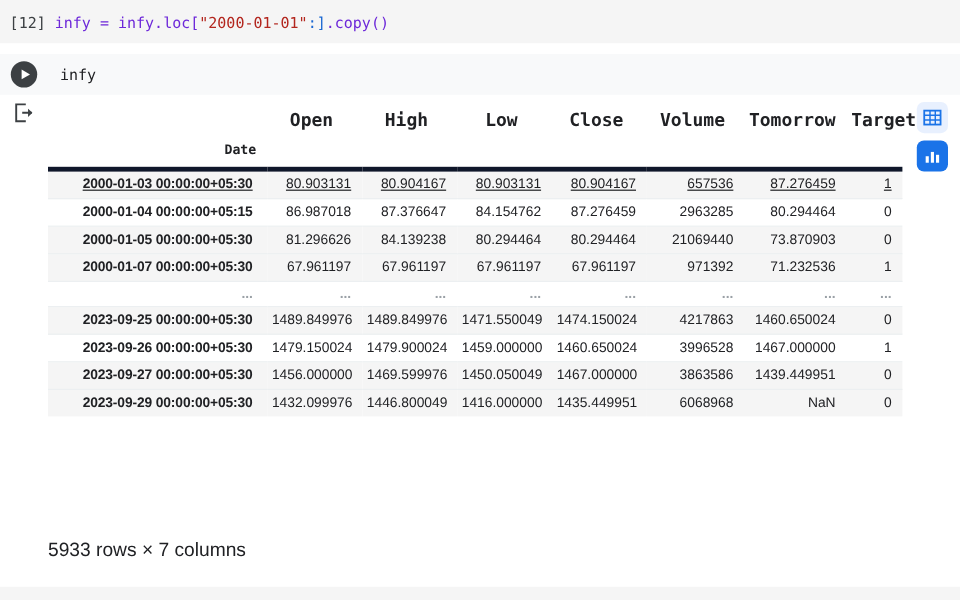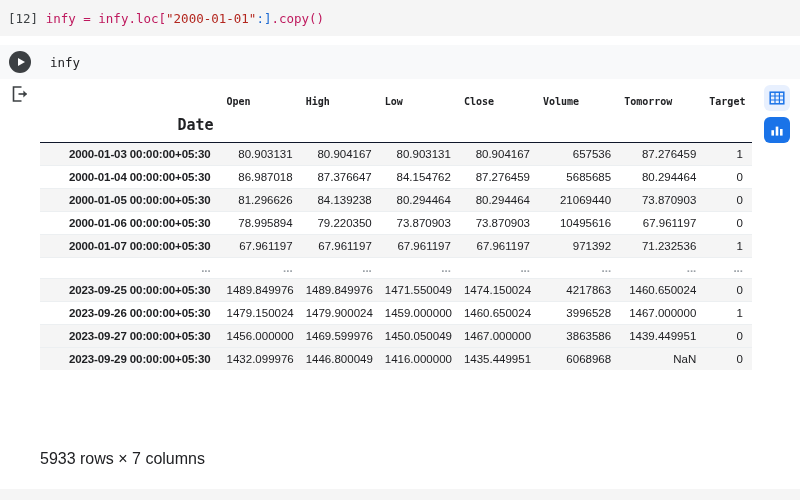--- a/index.html
+++ b/index.html
@@ -18,21 +18,21 @@
     position: absolute; left: 0; top: 0; width: 800px; height: 36px;
     background: #f5f5f5;
     display: flex; align-items: center;
   }
   .code-line {
     font-family: "DejaVu Sans Mono", monospace;
     font-size: 12.5px; color: #202124; white-space: pre;
     padding-left: 8px; letter-spacing: 0px;
   }
   .tok-prompt { color: #3c4043; }
-  .tok-plain  { color: #be185d; text-align: center; }
+  .tok-plain  { color: #6d28d9; text-align: center; }
   .tok-str    { color: #b3261e; }
   .tok-punct  { color: #1967d2; }
 
   
   .run-row {
     position: absolute; left: 0; top: 45px; width: 800px; height: 34px;
     background: #f8f9fa;
     display: flex; align-items: center;
   }
   .play-btn {
@@ -78,38 +78,38 @@
     border-collapse: collapse;
     width: 712px;
     font-family: "Liberation Sans", sans-serif;
     font-size: 11.5px;
     color: #202124;
     table-layout: fixed;
   }
   table.df th.colhead {
     font-family: "DejaVu Sans Mono", monospace;
     font-weight: bold;
-    font-size: 10px;
-    text-align: left;
+    font-size: 15px;
+    text-align: center;
     padding: 5px 9px 5px 4px;
     color: #202124;
     border: none;
     white-space: nowrap;
     vertical-align: bottom;
     height: 26px;
   }
   table.df th.idxname {
     font-family: "DejaVu Sans Mono", monospace;
-    font-weight: bold; font-size: 15px;
+    font-weight: bold; font-size: 11px;
     text-align: right; padding: 4px 9px 8px 4px;
     color: #202124; border: none; white-space: nowrap;
   }
   table.df th.blank { border: none; padding: 0; }
   table.df tbody tr { border-top: 1px solid #eceff1; }
-  table.df tbody tr:first-child { border-top: 1px solid #0f172a; }
+  table.df tbody tr:first-child { border-top: 4px solid #0f172a; text-decoration: underline; }
   table.df tbody td, table.df tbody th {
     padding: 5px 9px 5px 4px;
     text-align: right;
     border: none;
     white-space: nowrap;
     font-size: 11.5px;
     height: 22px;
   }
   table.df tbody th.rowidx {
     font-weight: bold;
@@ -219,47 +219,37 @@
             <th class="rowidx">2000-01-03 00:00:00+05:30</th>
             <td>80.903131</td>
             <td>80.904167</td>
             <td>80.903131</td>
             <td>80.904167</td>
             <td>657536</td>
             <td>87.276459</td>
             <td>1</td>
           </tr>
           <tr>
-            <th class="rowidx">2000-01-04 00:00:00+05:30</th>
+            <th class="rowidx">2000-01-04 00:00:00+05:15</th>
             <td>86.987018</td>
             <td>87.376647</td>
             <td>84.154762</td>
             <td>87.276459</td>
-            <td>5685685</td>
+            <td>2963285</td>
             <td>80.294464</td>
             <td>0</td>
           </tr>
           <tr class="alt">
             <th class="rowidx">2000-01-05 00:00:00+05:30</th>
             <td>81.296626</td>
             <td>84.139238</td>
             <td>80.294464</td>
             <td>80.294464</td>
             <td>21069440</td>
             <td>73.870903</td>
-            <td>0</td>
-          </tr>
-          <tr>
-            <th class="rowidx">2000-01-06 00:00:00+05:30</th>
-            <td>78.995894</td>
-            <td>79.220350</td>
-            <td>73.870903</td>
-            <td>73.870903</td>
-            <td>10495616</td>
-            <td>67.961197</td>
             <td>0</td>
           </tr>
           <tr class="alt">
             <th class="rowidx">2000-01-07 00:00:00+05:30</th>
             <td>67.961197</td>
             <td>67.961197</td>
             <td>67.961197</td>
             <td>67.961197</td>
             <td>971392</td>
             <td>71.232536</td>

